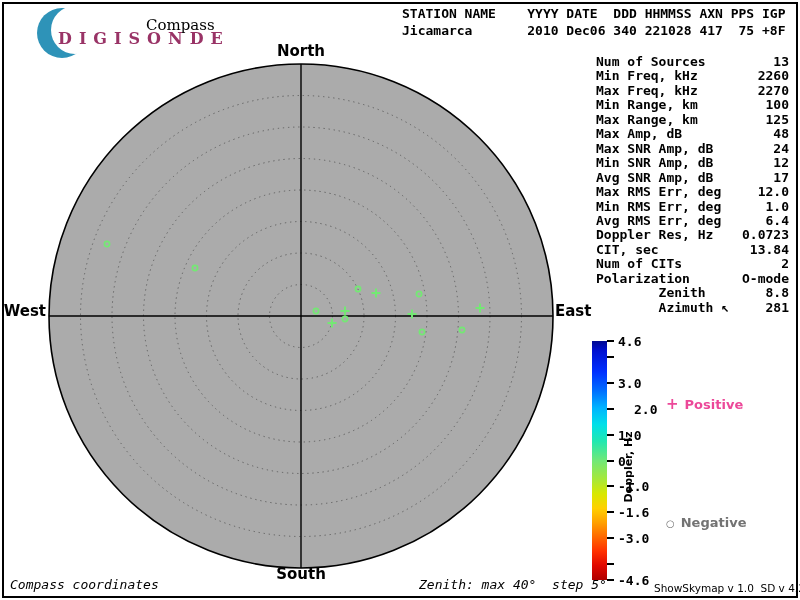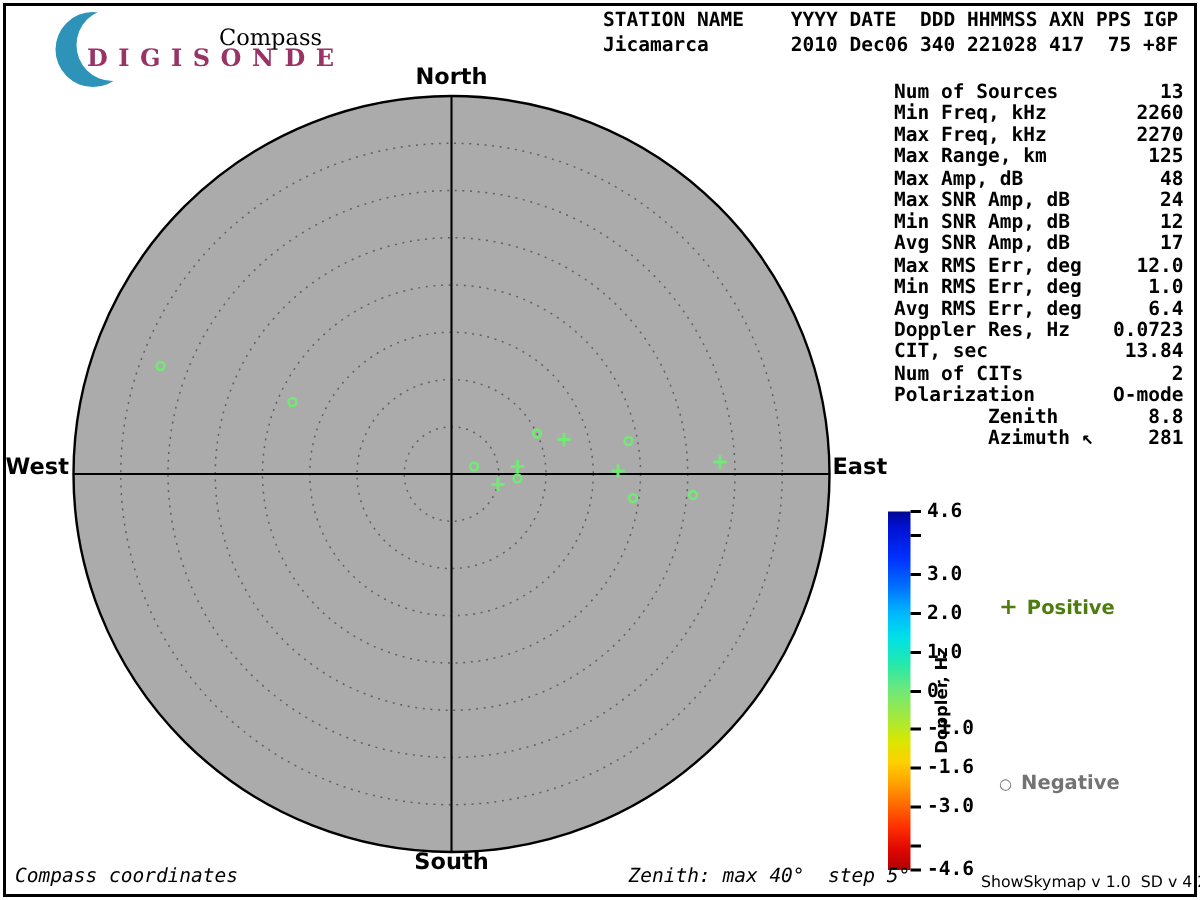--- a/index.html
+++ b/index.html
@@ -118,20 +118,24 @@
     </div>
     <div class="stat-row">
       <span class="stat-label">Min Freq, kHz</span>
       <span class="stat-value">2260</span>
     </div>
     <div class="stat-row">
       <span class="stat-label">Max Freq, kHz</span>
       <span class="stat-value">2270</span>
     </div>
     <div class="stat-row">
+      <span class="stat-label">Min Range, km</span>
+      <span class="stat-value">100</span>
+    </div>
+    <div class="stat-row">
       <span class="stat-label">Max Range, km</span>
       <span class="stat-value">125</span>
     </div>
     <div class="stat-row">
       <span class="stat-label">Max Amp, dB</span>
       <span class="stat-value">48</span>
     </div>
     <div class="stat-row">
       <span class="stat-label">Max SNR Amp, dB</span>
       <span class="stat-value">24</span>
@@ -184,36 +188,36 @@
 
 <div class="cb-area">
   <div class="cb-bar"></div>
   <div id="colorbar-ticks">
       <div class="cb-tick" style="top: 0%;"></div>
       <div class="cb-label" style="top: 0%;">4.6</div>
       <div class="cb-tick" style="top: 6.52174%;"></div>
       <div class="cb-tick" style="top: 17.3913%;"></div>
       <div class="cb-label" style="top: 17.3913%;">3.0</div>
       <div class="cb-tick" style="top: 28.2609%;"></div>
-      <div class="cb-label" style="top: 28.2609%;">2.0</div>
+      <div class="cb-label" style="top: 28.2609%; margin-left: 16px;">2.0</div>
       <div class="cb-tick" style="top: 39.1304%;"></div>
       <div class="cb-label" style="top: 39.1304%;">1.0</div>
       <div class="cb-tick" style="top: 50%;"></div>
       <div class="cb-label" style="top: 50%;">0</div>
       <div class="cb-tick" style="top: 60.8696%;"></div>
       <div class="cb-label" style="top: 60.8696%;">-1.0</div>
       <div class="cb-tick" style="top: 71.7391%;"></div>
       <div class="cb-label" style="top: 71.7391%;">-1.6</div>
       <div class="cb-tick" style="top: 82.6087%;"></div>
       <div class="cb-label" style="top: 82.6087%;">-3.0</div>
       <div class="cb-tick" style="top: 93.4783%;"></div>
       <div class="cb-tick" style="top: 100%;"></div>
       <div class="cb-label" style="top: 100%;">-4.6</div>
     </div>
 </div>
 <div class="cb-title">Doppler, Hz</div>
 
-<div class="legend legend-pos" style="color: #4d7c0f;"><span class="lg-plus">+</span><span>Positive</span></div>
+<div class="legend legend-pos" style="color: #ec4899;"><span class="lg-plus">+</span><span>Positive</span></div>
 <div class="legend legend-neg" style="color: #737373;"><span class="lg-circ">○</span><span>Negative</span></div>
 
 <div class="foot-left">Compass coordinates</div>
 <div class="foot-mid">Zenith: max 40°  step 5°</div>
 <div class="foot-right">ShowSkymap v 1.0  SD v 4.2</div>
 
 </body></html>

